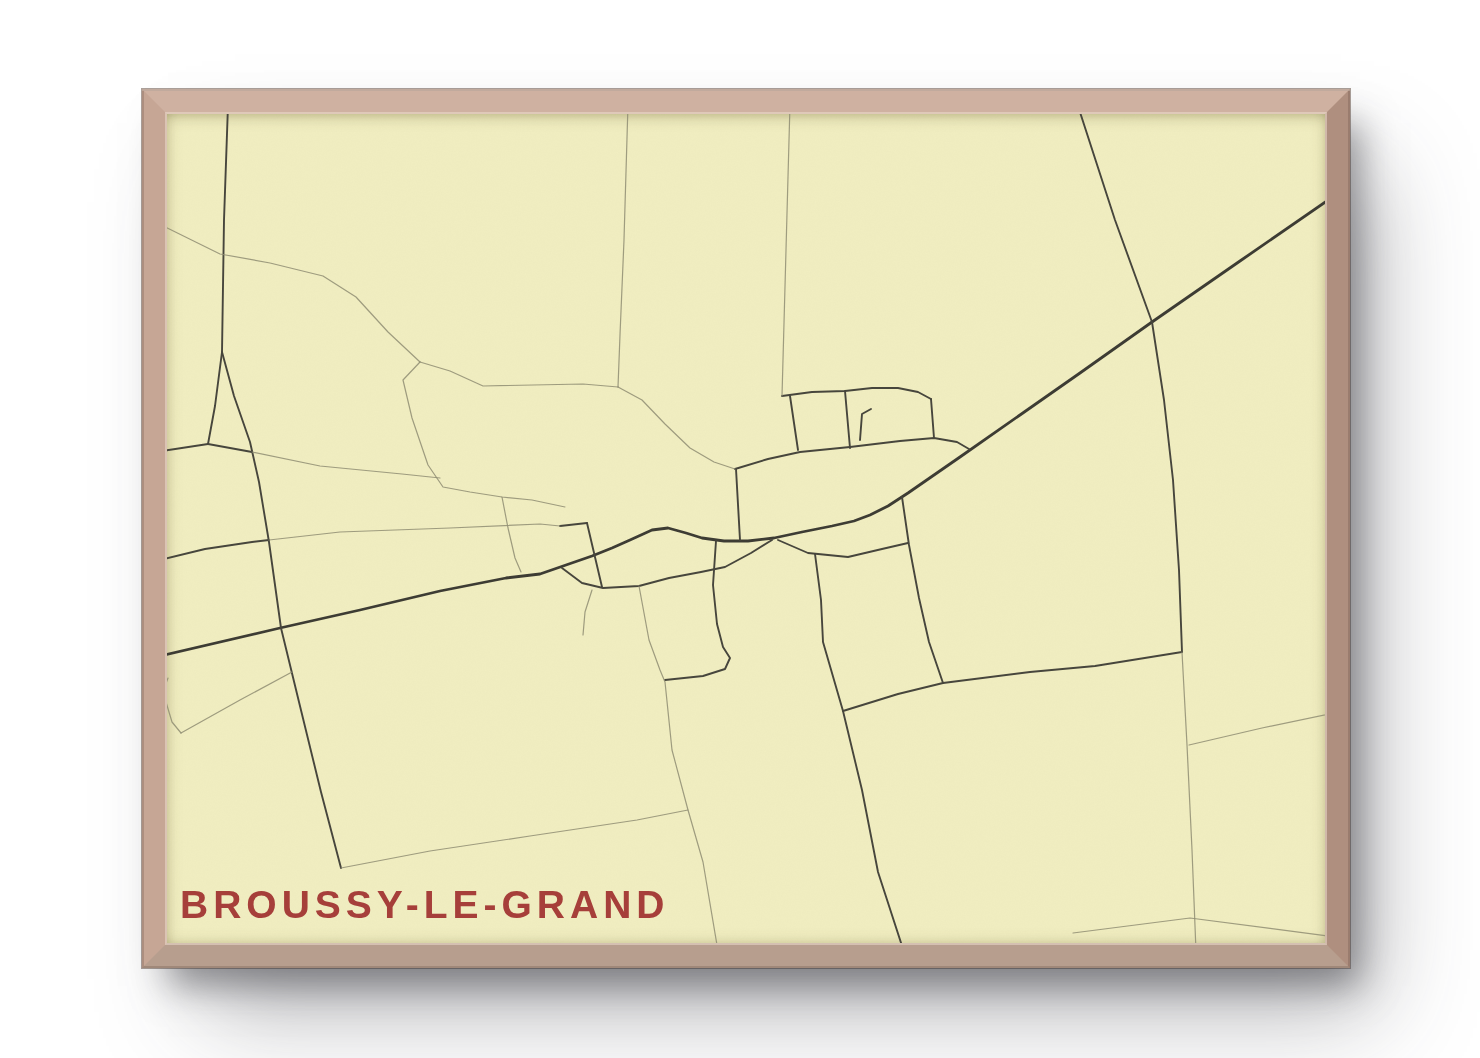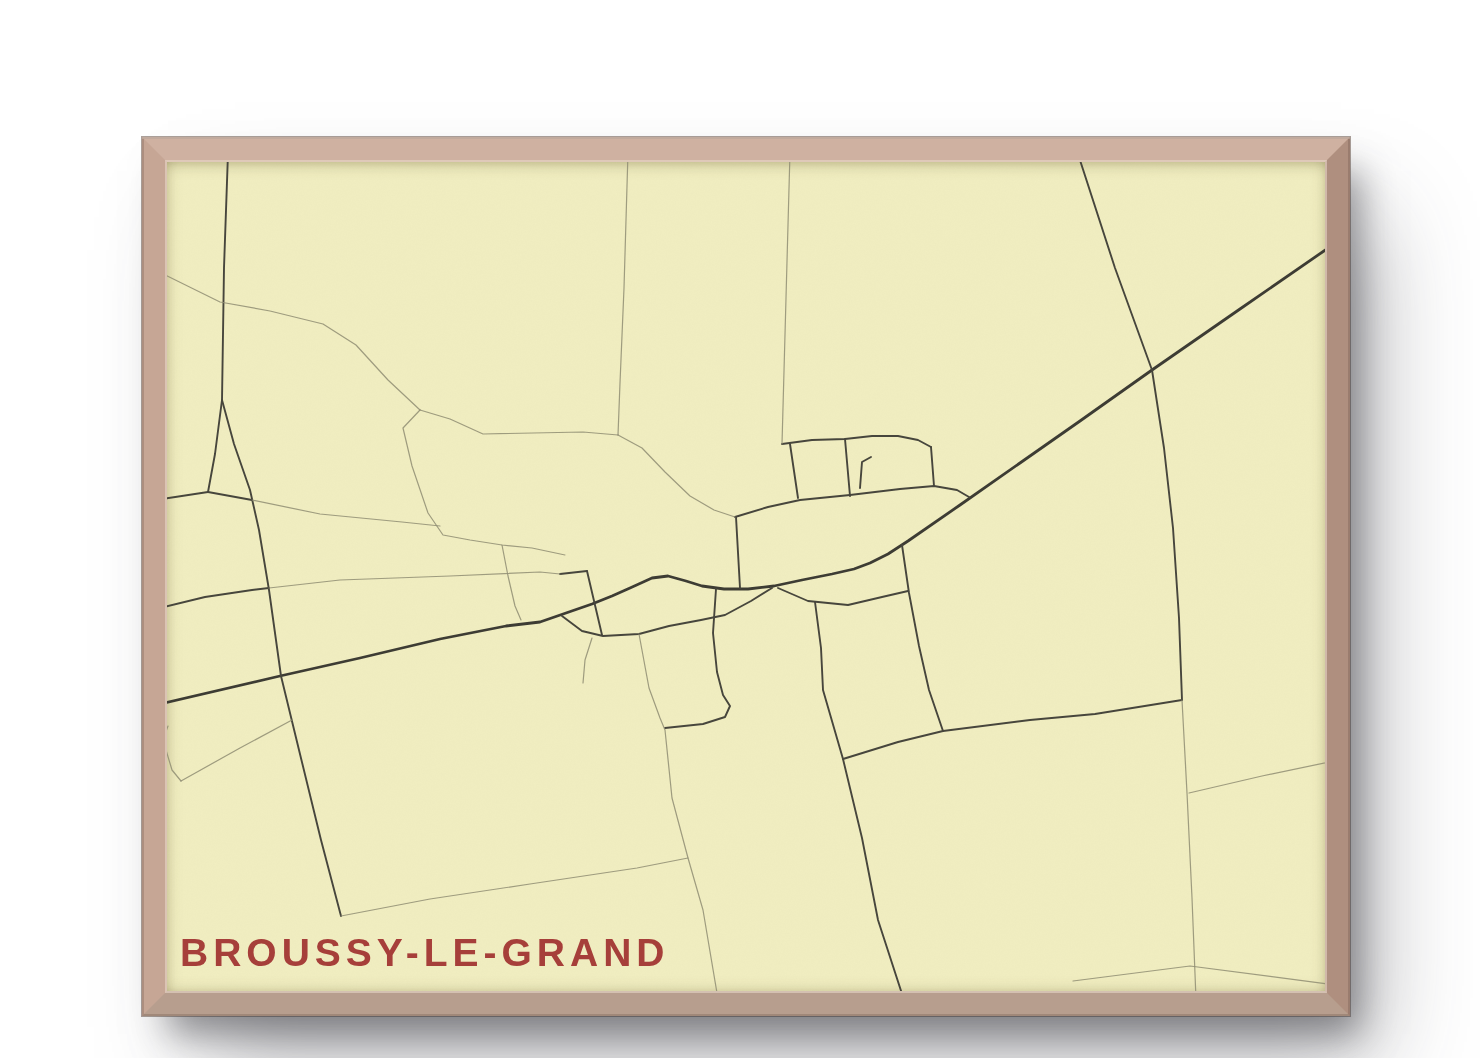--- a/index.html
+++ b/index.html
@@ -27,21 +27,20 @@
     box-sizing: border-box;
     border: 25px solid;
     border-top-color: var(--frame-top, #cfb1a1);
     border-left-color: var(--frame-left, #c6a695);
     border-right-color: var(--frame-right, #af8f7f);
     border-bottom-color: var(--frame-bottom, #b79e8e);
     box-shadow:
       18px 26px 34px -8px rgba(55,55,62,.50),
       42px 62px 95px -18px rgba(55,55,62,.35),
       0 0 0 1px rgba(104,84,72,.55);
-    margin-top: 48px;
   }
   
   .frame::after {
     content: "";
     position: absolute;
     inset: -25px;
     pointer-events: none;
     box-shadow:
       inset 0 0 0 2px rgba(80,60,50,.22),
       inset 0 2px 0 0 rgba(255,245,235,.35);

